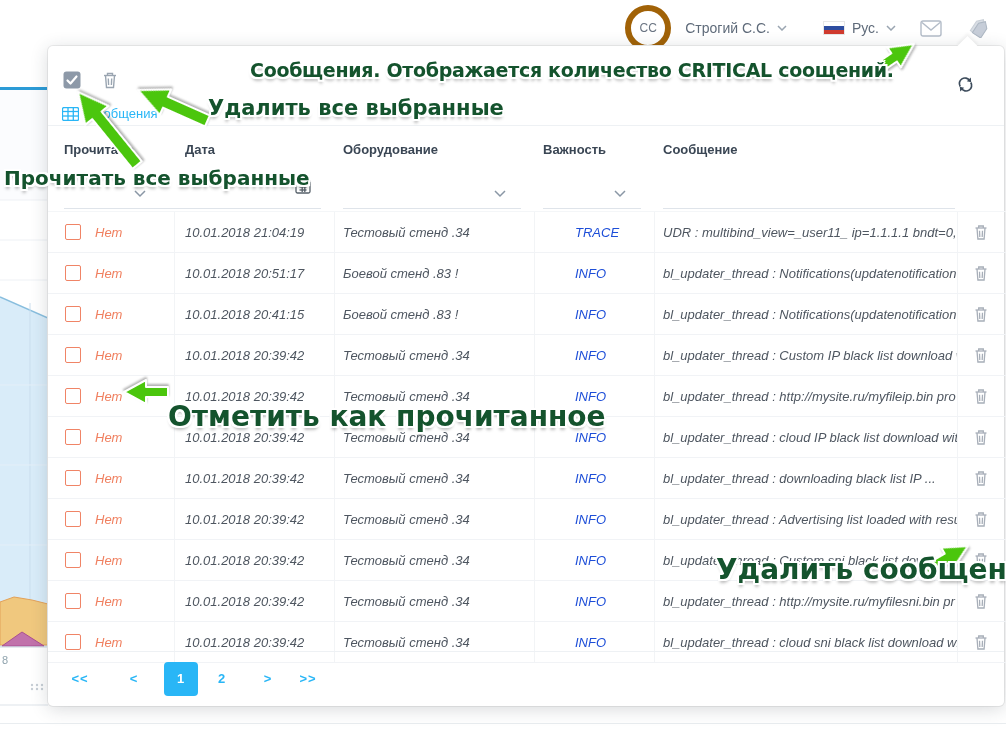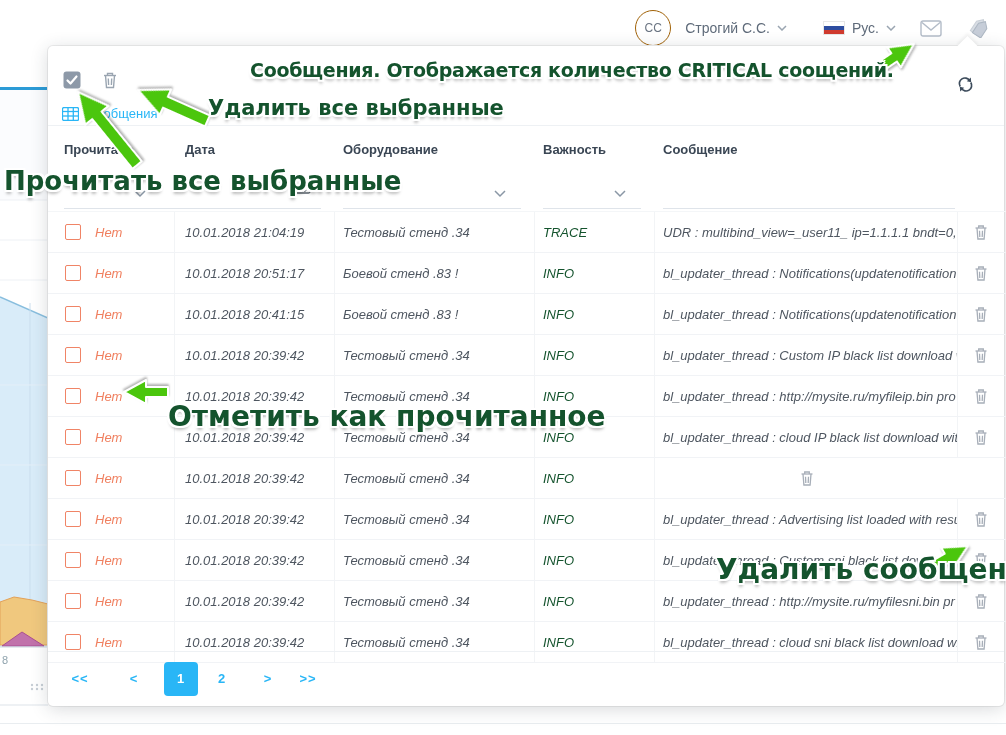--- a/index.html
+++ b/index.html
@@ -7,21 +7,21 @@
     width:1006px;height:735px;position:relative;overflow:hidden;
     background:#fff;font-family:"Liberation Sans",sans-serif;
     -webkit-font-smoothing:antialiased;
   }
   
   .bg-chart{position:absolute;left:0;top:85px;z-index:0;}
   .bg-bottom-line{position:absolute;left:0;right:0;top:723px;height:1px;background:#e9edf0;z-index:0;}
   
   .topbar{position:absolute;left:0;top:0;width:1006px;height:56px;background:#fff;z-index:1;}
   .tb-right{position:absolute;right:16px;top:0;height:56px;display:flex;align-items:center;gap:14px;color:#5f6b7a;font-size:14px;}
-  .avatar{width:34px;height:34px;border-radius:50%;border:1px solid #a16207;display:flex;align-items:center;justify-content:center;font-size:12px;color:#6a7482;background:#fff;}
+  .avatar{width:34px;height:34px;border-radius:50%;border:6px solid #a16207;display:flex;align-items:center;justify-content:center;font-size:12px;color:#6a7482;background:#fff;}
   .menu-item{display:flex;align-items:center;gap:7px;cursor:pointer;}
   .chev{display:inline-block;}
   .flag{width:22px;height:14px;display:inline-block;border:1px solid #e7e7e7;box-sizing:border-box;
     background:linear-gradient(to bottom,#ffffff 0 33%,#2d4da0 33% 66%,#d03b2f 66% 100%);}
   .tb-icon{margin-left:10px;display:inline-flex;align-items:center;cursor:pointer;}
   
   .panel{position:absolute;left:48px;top:46px;width:956px;height:660px;background:#fff;z-index:2;
     border-radius:5px;box-shadow:0 3px 18px rgba(40,50,60,.18),0 0 0 1px #efefef;}
   .caret{position:absolute;left:912px;top:-7px;width:15px;height:15px;background:#fff;transform:rotate(45deg);
     box-shadow:-2px -2px 3px rgba(0,0,0,.05);}
@@ -38,21 +38,21 @@
   .fchev{position:absolute;top:144px;}
   .fc1{left:86px;}.fc3{left:446px;}.fc4{left:566px;}
   .fcal{position:absolute;left:247px;top:132px;}
   .rows{position:absolute;left:0;top:165px;width:1004px;border-top:1px solid #f4f6f8;font-style:italic;}
   .trow{display:grid;grid-template-columns:127px 160px 200px 120px 303px 46px;height:40px;border-bottom:1px solid #f1f3f6;font-size:13px;color:#4e5660;}
   .c{display:flex;align-items:center;overflow:hidden;white-space:nowrap;border-right:1px solid #f2f4f6;}
   .c6{border-right:none;justify-content:center;}
   .c2{padding-left:10px;}.c3,.c4,.c5{padding-left:8px;}
   .rcb{width:14px;height:14px;border:1.5px solid #f08466;border-radius:2px;margin-left:17px;flex:none;cursor:pointer;background:#fff;}
   .read{color:#f08060;margin-left:14px;}
-  .c4{color:#14532d;}
+  .c4{color:#1d4ed8;margin-left:32px;}
   .trash-sm{display:inline-flex;cursor:pointer;}
   
   .pager{position:absolute;left:0;top:605px;width:956px;height:54px;border-top:1px solid #eef1f4;display:flex;align-items:center;gap:8px;padding-left:16px;box-sizing:border-box;}
   .pg{min-width:32px;height:32px;display:flex;align-items:center;justify-content:center;color:#29b6f6;font-size:13px;font-weight:bold;cursor:pointer;letter-spacing:1px;}
   .pg.active{background:#29b6f6;color:#fff;border-radius:4px;width:34px;height:34px;}
   
   .annot{position:absolute;z-index:50;font-family:"DejaVu Sans",sans-serif;font-weight:bold;color:#14532d;white-space:nowrap;
     text-shadow:-2px -2px 0 #fff,2px -2px 0 #fff,-2px 2px 0 #fff,2px 2px 0 #fff,-2px 0 0 #fff,2px 0 0 #fff,0 -2px 0 #fff,0 2px 0 #fff,0 4px 3px rgba(70,70,70,.35);}
   .arrow-svg{position:absolute;z-index:49;overflow:visible;}
   .arrow-svg polygon{fill:#4bc60d;stroke:#fff;stroke-width:2;stroke-linejoin:round;filter:drop-shadow(0 2px 1px rgba(0,0,0,.3));}
@@ -328,20 +328,21 @@
   </div>
 
   <div class="trow">
     <div class="c c1">
       <span class="rcb"></span>
       <span class="read">Нет</span>
     </div>
     <div class="c c2">10.01.2018 20:39:42</div>
     <div class="c c3">Тестовый стенд .34</div>
     <div class="c c4">INFO</div>
+    <div class="c c5">bl_updater_thread : downloading black list IP ...</div>
     <div class="c c6">
       <span class="trash-sm">
         <svg width="14" height="16" fill="none" stroke="#a7aeb8" stroke-width="1.3">
           <path d="M1.5 4 h11"></path>
               <path d="M4.7 4 v-2 h4.6 v2"></path>
           <path d="M3 4 l0.9 11 h6.2 l0.9-11"></path>
           <line x1="5.5" y1="6.8" x2="5.8" y2="13"></line>
               <line x1="8.5" y1="6.8" x2="8.2" y2="13"></line>
         </svg>
       </span>
@@ -442,21 +443,21 @@
     <span class="pg" style="margin-left:14px;">&lt;</span>
     <span class="pg active" style="margin-left:6px;">1</span>
     <span class="pg">2</span>
     <span class="pg" style="margin-left:6px;">&gt;</span>
     <span class="pg">&gt;&gt;</span>
   </div>
 </div>
 
 <div class="annot" style="left:250px;top:59px;font-size:19px;letter-spacing:-0.3px;">Сообщения. Отображается количество CRITICAL соощений.</div>
 <div class="annot" style="left:208px;top:96px;font-size:21px;">Удалить все выбранные</div>
-<div class="annot" style="left:4px;top:166px;font-size:26px;">Прочитать все выбранные</div>
+<div class="annot" style="left:4px;top:166px;font-size:20px;">Прочитать все выбранные</div>
 <div class="annot" style="left:168px;top:400px;font-size:28px;">Отметить как прочитанное</div>
 <div class="annot" style="left:716px;top:553px;font-size:28px;">Удалить сообщение</div>
 
 <svg class="arrow-svg" style="left:858px;top:26px;" width="85" height="55">
   <polygon points="-50,-5 -24,-5 -24,-12 0,0 -24,12 -24,5 -50,5" transform="translate(56,18) rotate(-34)"></polygon>
 </svg>
 <svg class="arrow-svg" style="left:118px;top:72px;" width="110" height="60">
   <polygon points="-76,-6 -30,-6 -30,-14 0,0 -30,14 -30,6 -76,6" transform="translate(20,18) rotate(-156)"></polygon>
 </svg>
 <svg class="arrow-svg" style="left:60px;top:78px;" width="100" height="100">

